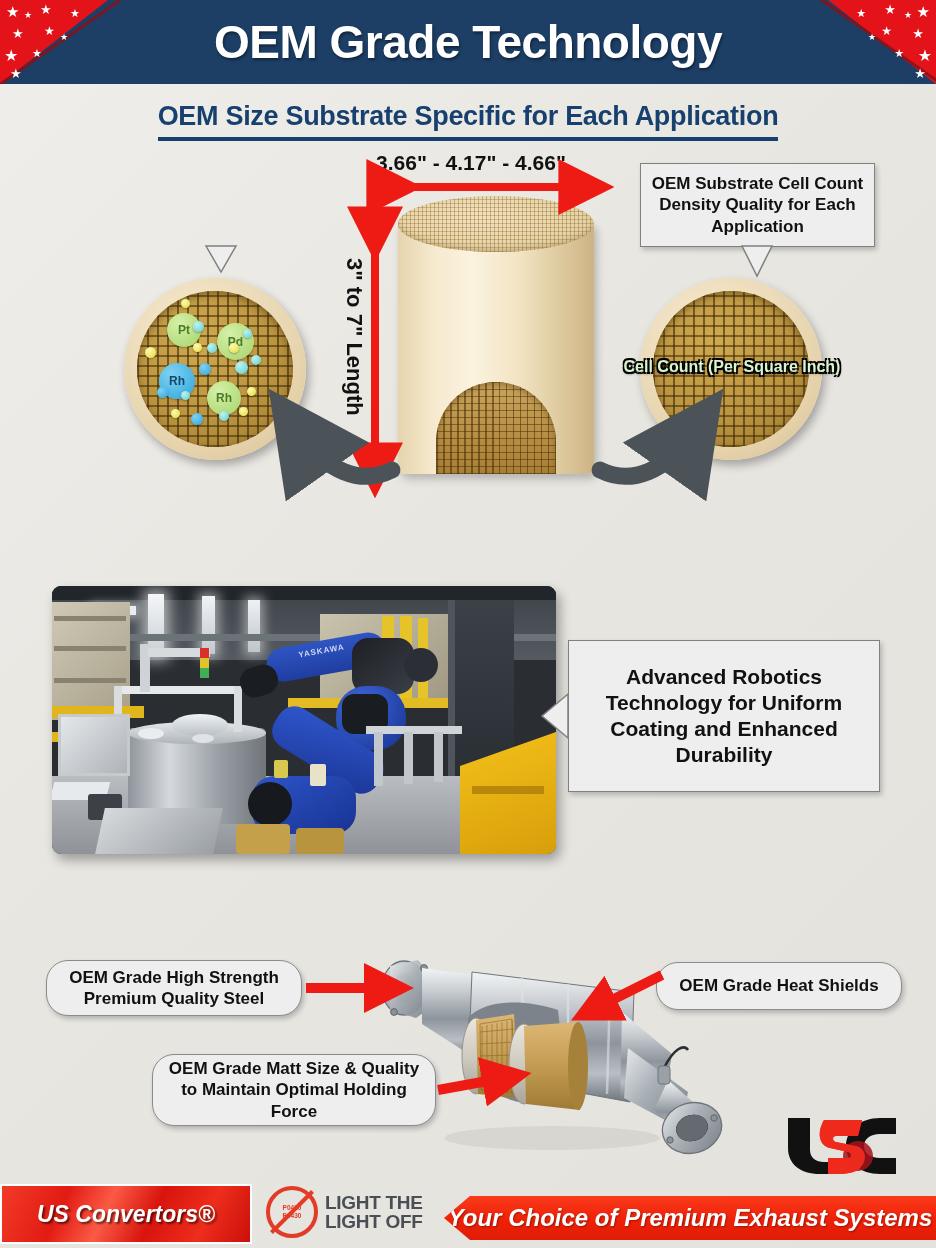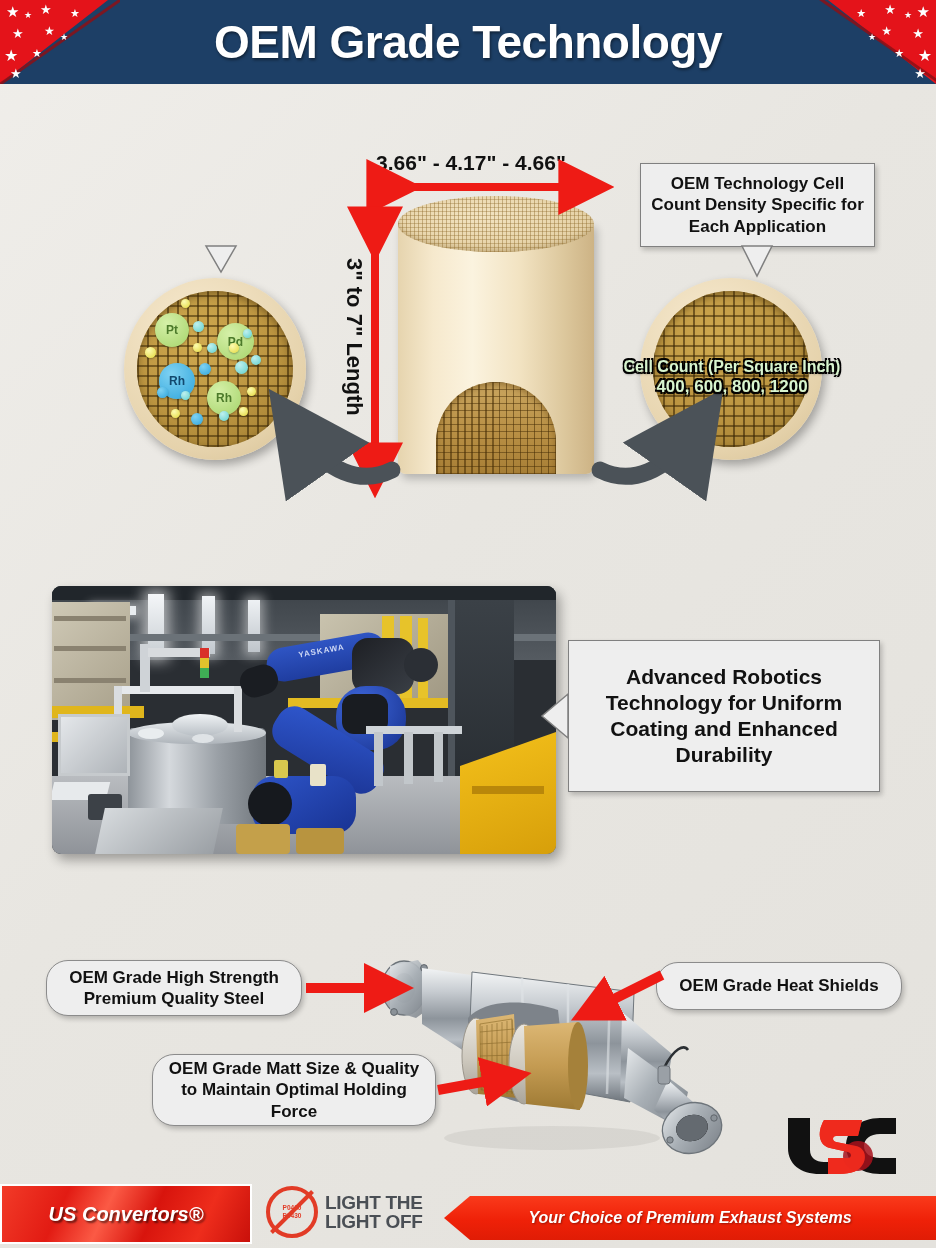--- a/index.html
+++ b/index.html
@@ -163,21 +163,21 @@
 
   
   .footer{position:absolute;left:0;bottom:0;width:936px;height:68px;}
   .usc-red{
     position:absolute;left:0;bottom:4px;width:252px;height:60px;
     background:linear-gradient(115deg,#f23b28 0%,#e21b13 25%,#fb5a45 42%,#d8140d 60%,#ee2d1c 80%,#c9100a 100%);
     border:2px solid #ffffff;box-sizing:border-box;
     display:flex;align-items:center;justify-content:center;
   }
   .usc-red .txt{
-    color:#fff;font-style:italic;font-weight:bold;font-size:20px;
+    color:#fff;font-style:italic;font-weight:bold;font-size:23px;
     text-shadow:2px 2px 2px rgba(0,0,0,.55);
   }
   .keep-wrap{position:absolute;left:266px;bottom:10px;display:flex;align-items:center;gap:7px;}
   .no-sym{
     position:relative;width:52px;height:52px;border-radius:50%;
     border:4px solid #e23b26;box-sizing:border-box;
     display:flex;align-items:center;justify-content:center;
   }
   .no-sym .bar{
     position:absolute;width:58px;height:4px;background:#e23b26;transform:rotate(-45deg);
@@ -186,21 +186,21 @@
     font-size:6.5px;font-weight:bold;color:#e23b26;line-height:1.25;text-align:center;
   }
   .keep-txt{color:#4a4f55;font-weight:bold;font-size:19px;line-height:1.0;letter-spacing:-0.3px;}
   .tag-banner{
     position:absolute;right:0;bottom:8px;width:492px;height:44px;
     background:linear-gradient(180deg,#fa3a1b 0%,#ef2108 55%,#e01c05 100%);
     clip-path:polygon(26px 0,492px 0,492px 44px,26px 44px,0 22px);
     display:flex;align-items:center;justify-content:center;
   }
   .tag-banner .txt{
-    color:#fff;font-style:italic;font-weight:bold;font-size:16px;
+    color:#fff;font-style:italic;font-weight:bold;font-size:24px;
     text-shadow:1px 1px 2px rgba(0,0,0,.35);
   }
   .logo-usc{position:absolute;right:24px;bottom:72px;width:128px;height:62px;}
 </style>
 </head>
 <body>
 
 <div class="page">
 
   <div class="header">
@@ -228,20 +228,23 @@
       <span class="star" style="right:44px;top:24px;font-size:12px;">★</span>
       <span class="star" style="right:4px;top:48px;font-size:16px;">★</span>
       <span class="star" style="right:32px;top:46px;font-size:11px;">★</span>
       <span class="star" style="right:10px;top:66px;font-size:13px;">★</span>
       <span class="star" style="right:60px;top:30px;font-size:9px;">★</span>
       <span class="star" style="right:24px;top:8px;font-size:9px;">★</span>
     </div>
     <div class="header-title">OEM Grade Technology</div>
   </div>
 
+  <div class="sec-head" style="top:101px;">
+    <span class="u">OEM Size Substrate Specific for Each Application</span>
+  </div>
 
   <div style="position:absolute;left:336px;top:151px;width:270px;text-align:center;font-size:21px;font-weight:bold;color:#111;">3.66" - 4.17" - 4.66"</div>
 
   <svg class="svg-layer" style="z-index:4;">
     <defs>
       <marker id="rhead" markerWidth="7" markerHeight="7" refX="3.2" refY="3.5" orient="auto">
         <path d="M0,0 L7,3.5 L0,7 Z" fill="#ee1b15"></path>
       </marker>
       <marker id="rhead2" markerWidth="7" markerHeight="7" refX="3.2" refY="3.5" orient="auto">
         <path d="M0,0 L7,3.5 L0,7 Z" fill="#ee1b15"></path>
@@ -261,38 +264,38 @@
   </svg>
 
   <div class="vert-label" style="left:341px;top:258px;">3" to 7" Length</div>
 
   <svg class="svg-layer" style="z-index:3;">
     <polygon points="206,246 236,246 221,272" fill="#eeeeee" stroke="#808080" stroke-width="1.5"></polygon>
     <polygon points="742,246 772,246 757,276" fill="#eeeeee" stroke="#808080" stroke-width="1.5"></polygon>
   </svg>
 
   <div class="callout" style="left:640px;top:163px;width:235px;height:84px;font-size:17px;">
-    <span>OEM Technology Cell Count Density Specific for Each Application</span>
+    <span>OEM Substrate Cell Count Density Quality for Each Application</span>
   </div>
 
   <div class="cyl-wrap" style="left:398px;top:196px;width:196px;height:300px;">
     <div class="cyl-body">
       <div class="cyl-cut">
           <div class="mesh-cells"></div>
         </div>
     </div>
     <div class="cyl-top">
         <div class="mesh-fine"></div>
       </div>
   </div>
 
   <div class="circle" style="left:124px;top:278px;">
     <div class="circle-inner">
       <div class="mesh-mag"></div>
-      <div class="pm green" style="left:18px;top:22px;width:34px;height:34px;">Pt</div>
+      <div class="pm green" style="left:30px;top:22px;width:34px;height:34px;">Pt</div>
       <div class="pm green" style="left:80px;top:32px;width:37px;height:37px;">Pd</div>
       <div class="pm blue" style="left:22px;top:72px;width:36px;height:36px;">Rh</div>
       <div class="pm green" style="left:70px;top:90px;width:34px;height:34px;">Rh</div>
       <div class="pm yellow" style="left:44px;top:8px;width:9px;height:9px;"></div>
       <div class="pm cyan" style="left:56px;top:30px;width:11px;height:11px;"></div>
       <div class="pm yellow" style="left:56px;top:52px;width:9px;height:9px;"></div>
       <div class="pm cyan" style="left:70px;top:52px;width:10px;height:10px;"></div>
       <div class="pm yellow" style="left:92px;top:52px;width:10px;height:10px;"></div>
       <div class="pm cyan" style="left:106px;top:38px;width:9px;height:9px;"></div>
       <div class="pm yellow" style="left:8px;top:56px;width:11px;height:11px;"></div>
@@ -308,21 +311,20 @@
       <div class="pm yellow" style="left:110px;top:96px;width:9px;height:9px;"></div>
     </div>
   </div>
 
   <div class="circle" style="left:640px;top:278px;">
     <div class="circle-inner">
       <div class="mesh-mag"></div>
     </div>
   </div>
   <div class="cellcount" style="left:612px;top:358px;width:240px;font-size:16px;">Cell Count (Per Square Inch)</div>
-  <div class="cellcount" style="left:612px;top:377px;width:240px;font-size:17px;">400, 600, 800, 1200</div>
 
 
   <div class="photo" style="left:52px;top:586px;width:504px;height:268px;">
 
     <div class="ph-el" style="left:0;top:0;width:504px;height:74px;background:linear-gradient(180deg,#3c4248,#555b61);"></div>
     <div class="ph-el" style="left:0;top:0;width:504px;height:14px;background:#21262b;"></div>
     <div class="ph-el" style="left:96px;top:8px;width:16px;height:62px;background:linear-gradient(180deg,#f4f6f8,#c9cfd4);box-shadow:0 0 14px 5px rgba(255,255,255,.6);"></div>
     <div class="ph-el" style="left:150px;top:10px;width:13px;height:58px;background:linear-gradient(180deg,#f0f3f6,#c2c8ce);box-shadow:0 0 12px 4px rgba(255,255,255,.5);"></div>
     <div class="ph-el" style="left:196px;top:14px;width:12px;height:52px;background:linear-gradient(180deg,#eef1f4,#bfc5cb);box-shadow:0 0 11px 4px rgba(255,255,255,.45);"></div>
     <div class="ph-el" style="left:40px;top:20px;width:44px;height:9px;background:#e9edf0;box-shadow:0 0 10px 3px rgba(255,255,255,.5);"></div>

